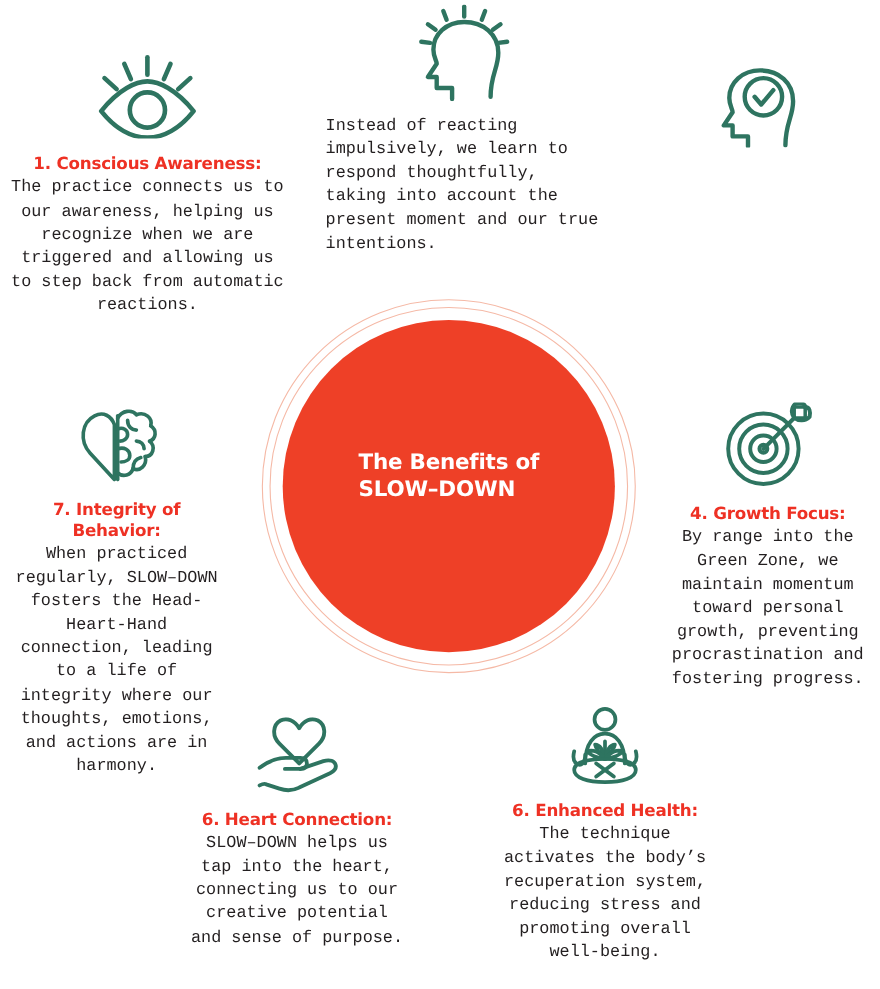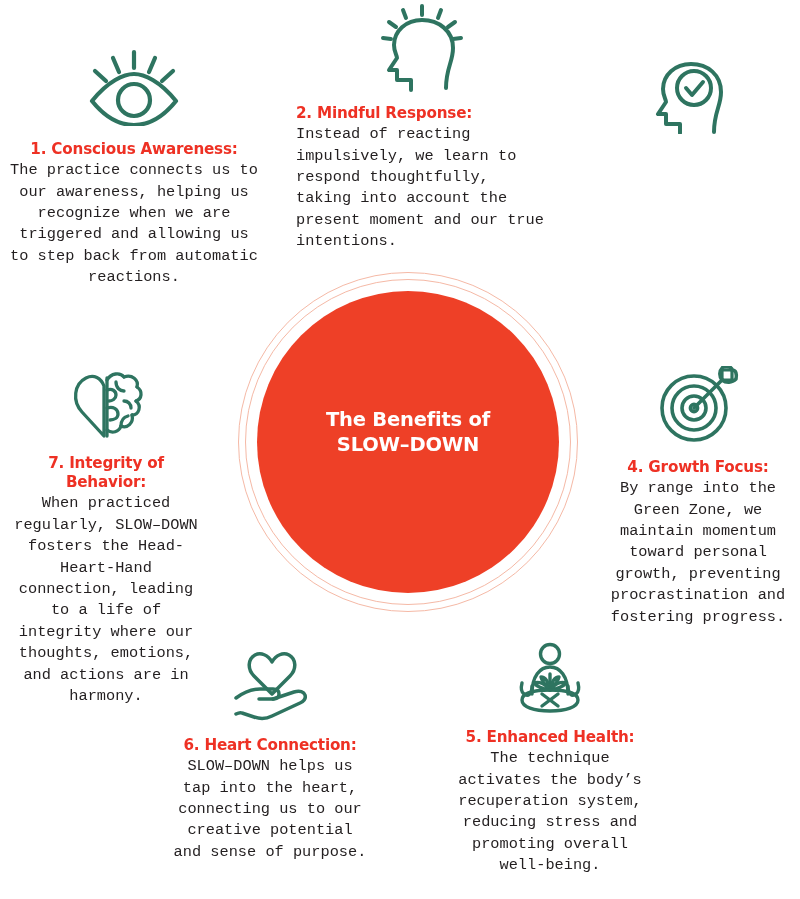--- a/index.html
+++ b/index.html
@@ -43,21 +43,21 @@
     left: 19px;
     top: 19px;
     width: 302px;
     height: 302px;
     border-radius: 50%;
     background: #ee4027;
     display: flex;
     flex-direction: column;
     align-items: center;
     justify-content: center;
-    text-align: center;
+    text-align: left;
     box-sizing: border-box;
     padding: 0 34px;
   }
   .core-title {
     font-family: "DejaVu Sans", sans-serif;
     font-weight: bold;
     font-size: 19.5px;
     line-height: 1.26;
     color: #ffffff;
     letter-spacing: -0.2px;
@@ -157,21 +157,20 @@
             <line x1="66" y1="6" x2="63" y2="14"></line>
             <line x1="14" y1="18" x2="21" y2="23"></line>
             <line x1="80" y1="18" x2="73" y2="23"></line>
             <line x1="8" y1="34" x2="16" y2="35"></line>
             <line x1="86" y1="34" x2="78" y2="35"></line>
           </g>
         </svg>
       </span>
     </div>
     <div class="left-text">
-      <h3>2. Mindful Response:</h3>
       <p>Instead of reacting impulsively, we learn to respond thoughtfully, taking into account the present moment and our true intentions.</p>
     </div>
   </div>
 
   <div class="item" id="item-3">
     <div class="icon-box">
       <span>
         <svg width="86" height="80" viewBox="0 0 86 80">
           <g fill="none" stroke="#2e7460" stroke-width="4" stroke-linecap="round" stroke-linejoin="round">
             <path d="M64 78 C64 58, 71 52, 71 38 C71 21, 58 10, 41 10 C25 10, 13 21, 13 35 C13 42, 16 45, 16 48 L8 60 L16 60 L16 70 L30 70 L30 79"></path>
@@ -221,21 +220,21 @@
             <path d="M42 48 C36 47, 29 45, 26 41 C31 39, 38 42, 42 48"></path>
             <path d="M42 48 C48 47, 55 45, 58 41 C53 39, 46 42, 42 48"></path>
             <path d="M14 58 C14 51, 26 48, 42 48 C58 48, 70 51, 70 58 C70 65, 58 69, 42 69 C26 69, 14 65, 14 58 Z"></path>
             <line x1="34" y1="52" x2="50" y2="64"></line>
             <line x1="50" y1="52" x2="34" y2="64"></line>
           </g>
         </svg>
       </span>
     </div>
     <div class="center-text">
-      <h3>5. Enhanced Health:</h3>
+      <h3>6. Enhanced Health:</h3>
       <p>The technique activates the body’s recuperation system, reducing stress and promoting overall well-being.</p>
     </div>
   </div>
 
   <div class="item" id="item-6">
     <div class="icon-box">
       <span>
         <svg width="84" height="74" viewBox="0 0 84 74">
           <g fill="none" stroke="#2e7460" stroke-width="3.5" stroke-linecap="round" stroke-linejoin="round">
             <path d="M44 42 L26 24 C19 17, 20 7, 27 3 C33 0, 40 3, 44 10 C48 3, 55 0, 61 3 C68 7, 69 17, 62 24 L44 42 Z"></path>

